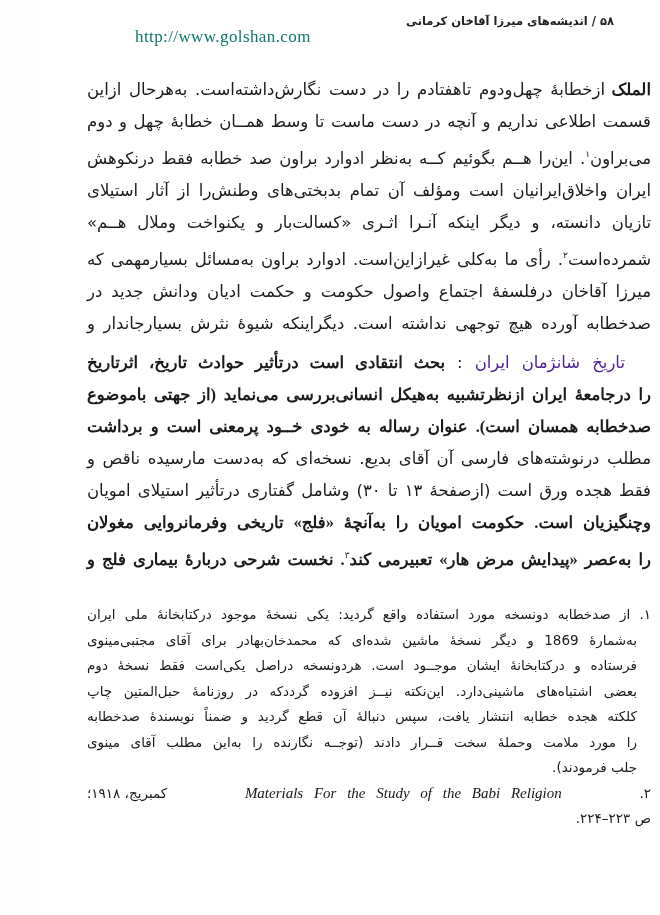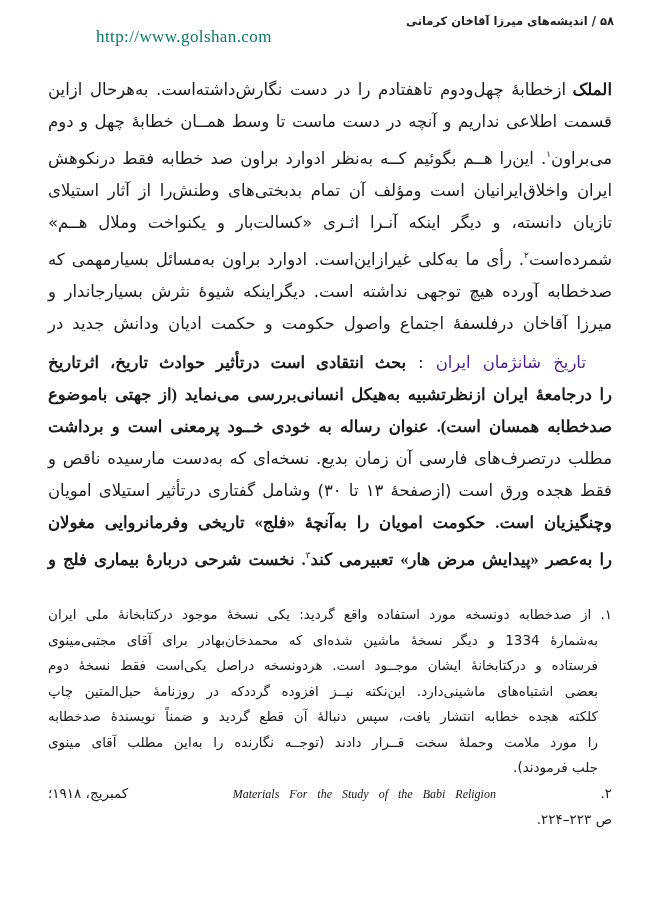--- a/index.html
+++ b/index.html
@@ -3,21 +3,21 @@
 <meta charset="utf-8">
 <style>
   html,body{margin:0;padding:0;}
   body{
     width:660px;height:915px;position:relative;overflow:hidden;
     background:#fefefe;
     font-family:"DejaVu Sans",sans-serif;
     color:#1a1a1a;
     -webkit-font-smoothing:antialiased;
   }
-  .page{position:absolute;inset:0;background:#fff;}
+  .page{position:absolute;inset:0;background:#fff;margin-left:39px;}
   
   .hdr{
     position:absolute;top:14px;right:46px;
     direction:rtl;font-size:11.5px;font-weight:bold;color:#222;
     letter-spacing:.2px;
   }
   
   .wm{
     position:absolute;top:27px;left:96px;
     font-family:"Liberation Serif",serif;
@@ -55,58 +55,58 @@
   .fline.flexline{
     display:flex;justify-content:space-between;align-items:baseline;
     text-align-last:auto;
   }
   .fline.pagesline{padding-left:0;text-align:right;text-align-last:right;padding-right:0;}
   .fline.pagesline span{margin-left:372px;}
   .fline.arrowline{text-align:left;text-align-last:left;font-size:15px;letter-spacing:-1px;}
   .latin{
     direction:ltr;unicode-bidi:embed;
     font-family:"Liberation Serif",serif;font-style:italic;
-    font-size:12px;word-spacing:7px;color:#151515;
+    font-size:15px;word-spacing:7px;color:#151515;
   }
 </style>
 </head>
 <body>
 
 <div class="page">
 
   <div class="hdr">۵۸ / اندیشه‌های میرزا آقاخان کرمانی</div>
 
   <div class="wm">http://www.golshan.com</div>
 
   <div class="bodytext">
       <div class="para">
         <div class="line"><span class="b">الملک </span><span class="">ازخطابهٔ چهل‌ودوم تاهفتادم را در دست نگارش‌داشته‌است. به‌هرحال ازاین</span></div>
         <div class="line"><span class="">قسمت اطلاعی نداریم و آنچه در دست ماست تا وسط همــان خطابهٔ چهل و دوم</span></div>
         <div class="line"><span class="">می‌براون</span><span class="sup">۱</span><span class="">. این‌را هــم بگوئیم کــه به‌نظر ادوارد براون صد خطابه فقط درنکوهش</span></div>
         <div class="line"><span class="">ایران واخلاق‌ایرانیان است ومؤلف آن تمام بدبختی‌های وطنش‌را از آثار استیلای</span></div>
         <div class="line"><span class="">تازیان دانسته، و دیگر اینکه آنـرا اثـری «کسالت‌بار و یکنواخت وملال هــم»</span></div>
         <div class="line"><span class="">شمرده‌است</span><span class="sup">۲</span><span class="">. رأی ما به‌کلی غیرازاین‌است. ادوارد براون به‌مسائل بسیارمهمی که</span></div>
+        <div class="line"><span class="">میرزا آقاخان درفلسفهٔ اجتماع واصول حکومت و حکمت ادیان ودانش جدید در</span></div>
         <div class="line"><span class="">صدخطابه آورده هیچ توجهی نداشته است. دیگراینکه شیوهٔ نثرش بسیارجاندار و</span></div>
-        <div class="line"><span class="">میرزا آقاخان درفلسفهٔ اجتماع واصول حکومت و حکمت ادیان ودانش جدید در</span></div>
       </div>
       <div class="para">
         <div class="line indent"><span class="ptitle">تاریخ شانژمان ایران</span><span class=""> : </span><span class="b">بحث انتقادی است درتأثیر حوادث تاریخ، اثرتاریخ</span></div>
         <div class="line"><span class="b">را درجامعهٔ ایران ازنظرتشبیه به‌هیکل انسانی‌بررسی می‌نماید (از جهتی باموضوع</span></div>
         <div class="line"><span class="b">صدخطابه همسان است). عنوان رساله به خودی خــود پرمعنی است و برداشت</span></div>
-        <div class="line"><span class="">مطلب درتصرف‌های فارسی آن زمان بدیع. نسخه‌ای که به‌دست مارسیده ناقص و</span></div>
+        <div class="line"><span class="">مطلب درنوشته‌های فارسی آن آقای بدیع. نسخه‌ای که به‌دست مارسیده ناقص و</span></div>
         <div class="line"><span class="">فقط هجده ورق است (ازصفحهٔ ۱۳ تا ۳۰) وشامل گفتاری درتأثیر استیلای امویان</span></div>
         <div class="line"><span class="b">وچنگیزیان است. حکومت امویان را به‌آنچهٔ «فلج» تاریخی وفرمانروایی مغولان</span></div>
         <div class="line"><span class="b">را به‌عصر «پیدایش مرض هار» تعبیرمی کند</span><span class="sup">۳</span><span class="b">. نخست شرحی دربارهٔ بیماری فلج و</span></div>
       </div>
     </div>
 
   <div class="footnotes">
       <div class="fnote">
         <div class="fline"><span class="">۱. از صدخطابه دونسخه مورد استفاده واقع گردید: یکی نسخهٔ موجود درکتابخانهٔ ملی ایران</span></div>
-        <div class="fline cont"><span class="">به‌شمارهٔ 1334 و دیگر نسخهٔ ماشین شده‌ای که محمدخان‌بهادر برای آقای مجتبی‌مینوی</span></div>
+        <div class="fline cont"><span class="">به‌شمارهٔ 1869 و دیگر نسخهٔ ماشین شده‌ای که محمدخان‌بهادر برای آقای مجتبی‌مینوی</span></div>
         <div class="fline cont"><span class="">فرستاده و درکتابخانهٔ ایشان موجــود است. هردونسخه دراصل یکی‌است فقط نسخهٔ دوم</span></div>
         <div class="fline cont"><span class="">بعضی اشتباه‌های ماشینی‌دارد. این‌نکته نیــز افزوده گرددکه در روزنامهٔ حبل‌المتین چاپ</span></div>
         <div class="fline cont"><span class="">کلکته هجده خطابه انتشار یافت، سپس دنبالهٔ آن قطع گردید و ضمناً نویسندهٔ صدخطابه</span></div>
         <div class="fline cont"><span class="">را مورد ملامت وحملهٔ سخت قــرار دادند (توجــه نگارنده را به‌این مطلب آقای مینوی</span></div>
         <div class="fline last cont"><span class="">جلب فرمودند).</span></div>
       </div>
       <div class="fnote">
         <div class="fline flexline">
           <span class="">۲.</span>
           <span class="latin">Materials For the Study of the Babi Religion</span>

